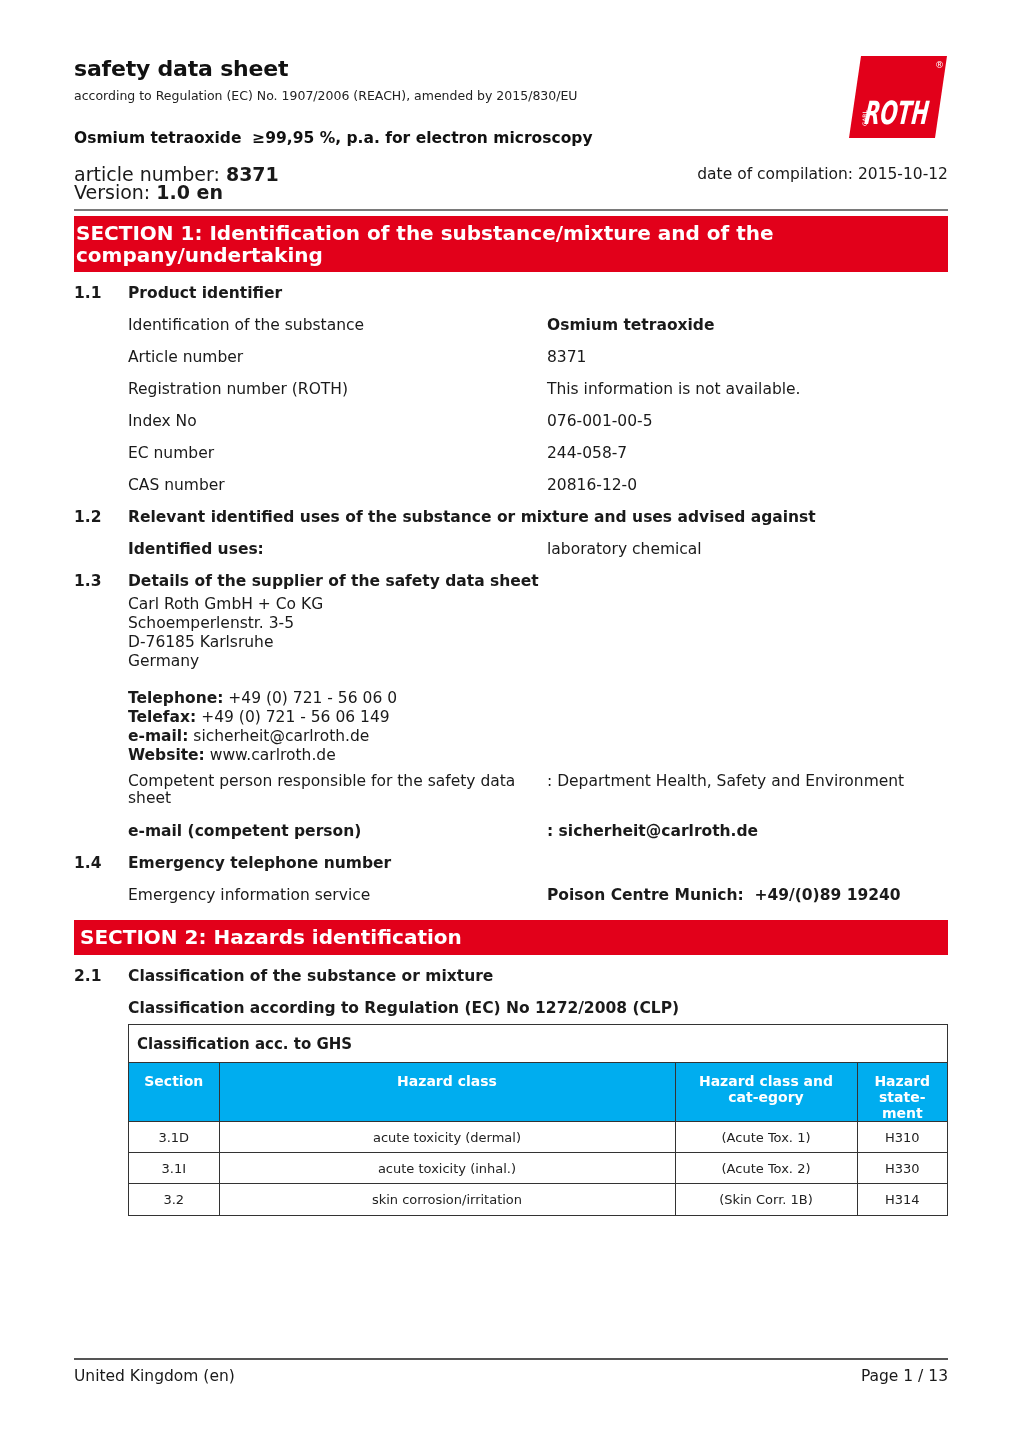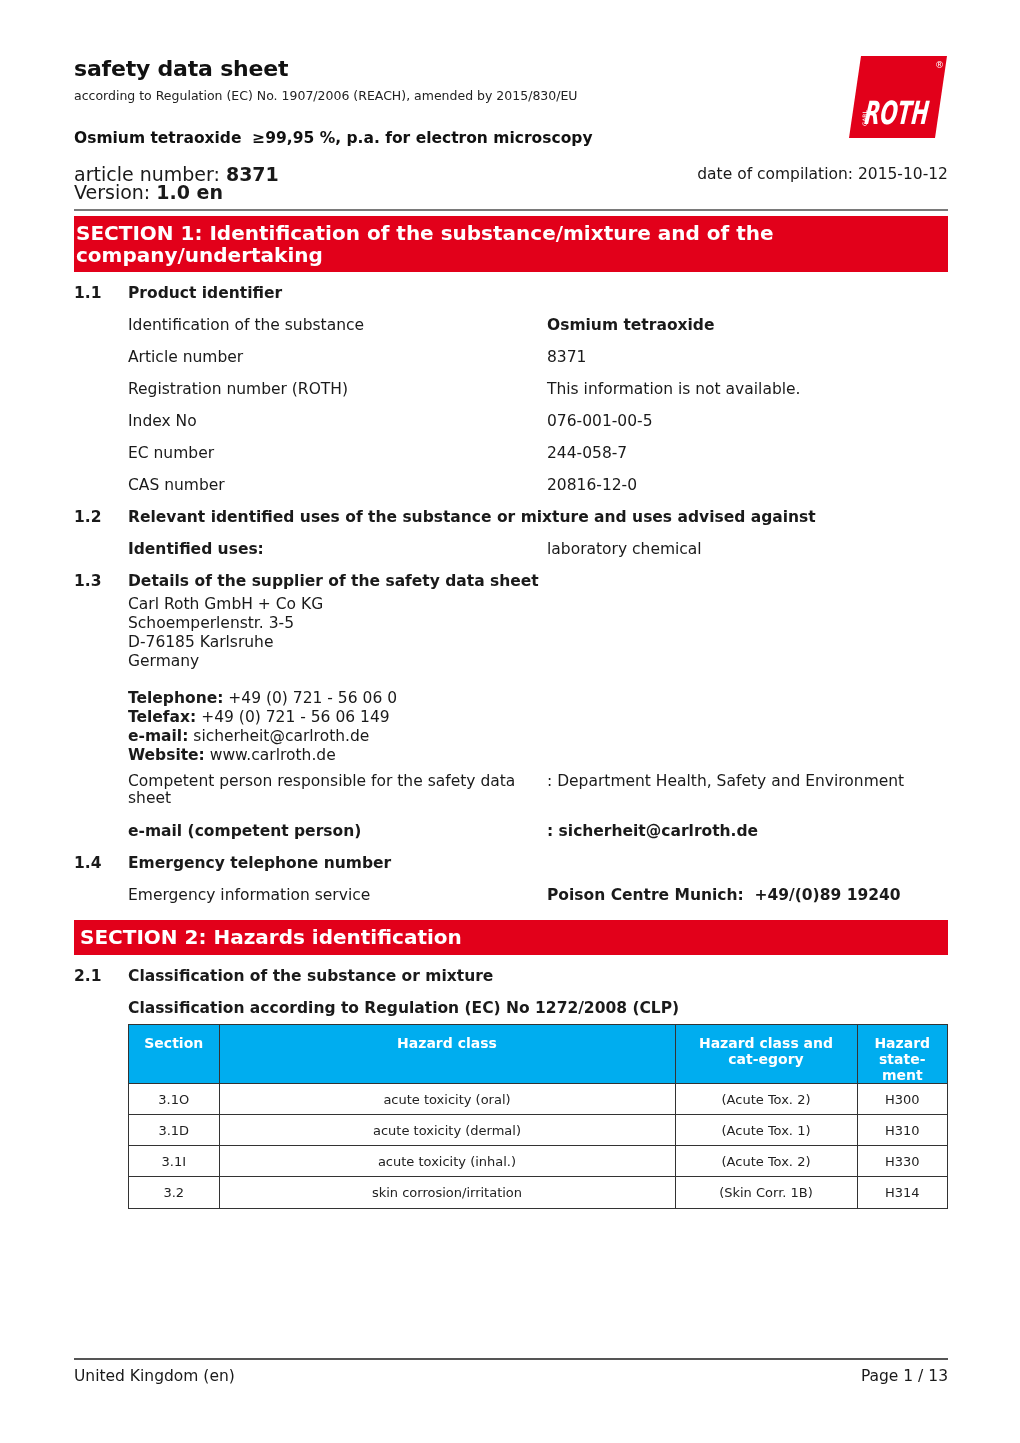--- a/index.html
+++ b/index.html
@@ -141,43 +141,38 @@
 
   <div class="row" style="top:967px">
     <span class="num">2.1</span>
     <span class="lbl bold">Classification of the substance or mixture</span>
   </div>
   <div class="row" style="top:999px">
     <span class="lbl bold">Classification according to Regulation (EC) No 1272/2008 (CLP)</span>
   </div>
 
   <div class="ghs">
+    <div class="ghs-title">Classification acc. to GHS</div>
     <table class="ghs-table">
       <colgroup>
         <col style="width:90px">
           <col style="width:456px">
           <col style="width:182px">
           <col style="width:90px">
       </colgroup>
       <thead>
         <tr>
           <th>Section</th>
           <th>Hazard class</th>
           <th>Hazard class and cat-egory</th>
           <th>Hazard state-ment</th>
         </tr>
       </thead>
       <tbody>
         <tr>
-          <td>3.1O</td>
-          <td>acute toxicity (oral)</td>
-          <td>(Acute Tox. 2)</td>
-          <td>H300</td>
-        </tr>
-        <tr>
           <td>3.1D</td>
           <td>acute toxicity (dermal)</td>
           <td>(Acute Tox. 1)</td>
           <td>H310</td>
         </tr>
         <tr>
           <td>3.1I</td>
           <td>acute toxicity (inhal.)</td>
           <td>(Acute Tox. 2)</td>
           <td>H330</td>

